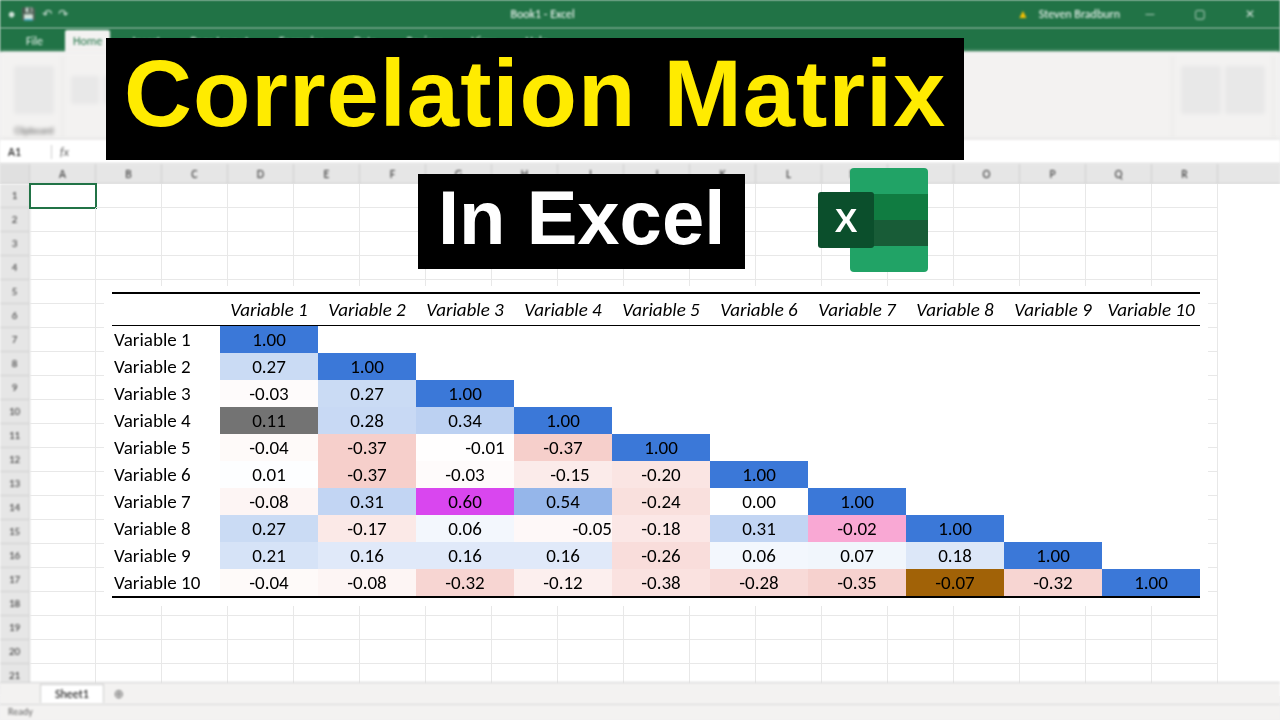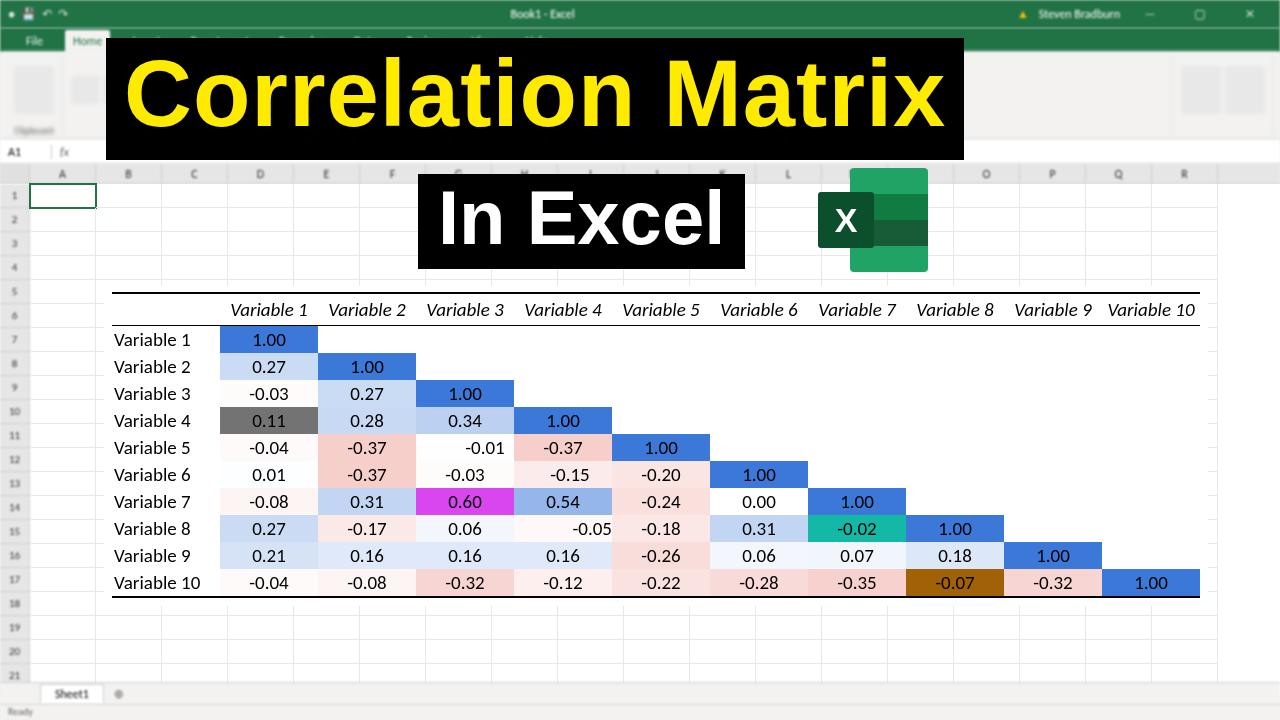--- a/index.html
+++ b/index.html
@@ -848,21 +848,21 @@
           <td></td>
         </tr>
         <tr>
           <td class="rowlabel">Variable 8</td>
           <td style="background: rgb(202, 219, 244);">0.27</td>
           <td style="background: rgb(251, 233, 231);">-0.17</td>
           <td style="background: rgb(243, 247, 253);">0.06</td>
           <td style="background: rgb(254, 248, 248); text-align: right;">-0.05</td>
           <td style="background: rgb(251, 231, 230);">-0.18</td>
           <td style="background: rgb(194, 213, 243);">0.31</td>
-          <td style="background: #14b8a6;">-0.02</td>
+          <td style="background: #f9a8d4;">-0.02</td>
           <td style="background: rgb(59, 120, 216);">1.00</td>
           <td></td>
           <td></td>
         </tr>
         <tr>
           <td class="rowlabel">Variable 9</td>
           <td style="background: rgb(214, 227, 247);">0.21</td>
           <td style="background: rgb(224, 233, 249);">0.16</td>
           <td style="background: rgb(224, 233, 249);">0.16</td>
           <td style="background: rgb(224, 233, 249);">0.16</td>
@@ -872,21 +872,21 @@
           <td style="background: rgb(220, 231, 248);">0.18</td>
           <td style="background: rgb(59, 120, 216);">1.00</td>
           <td></td>
         </tr>
         <tr>
           <td class="rowlabel">Variable 10</td>
           <td style="background: rgb(254, 250, 249);">-0.04</td>
           <td style="background: rgb(253, 245, 244);">-0.08</td>
           <td style="background: rgb(247, 213, 210);">-0.32</td>
           <td style="background: rgb(252, 239, 238);">-0.12</td>
-          <td style="background: rgb(250, 226, 224);">-0.22</td>
+          <td style="background: rgb(250, 226, 224);">-0.38</td>
           <td style="background: rgb(248, 218, 216);">-0.28</td>
           <td style="background: rgb(246, 209, 206);">-0.35</td>
           <td style="background: #a16207;">-0.07</td>
           <td style="background: rgb(247, 213, 210);">-0.32</td>
           <td style="background: rgb(59, 120, 216);">1.00</td>
         </tr>
       </tbody>
     </table>
 </div>
 

